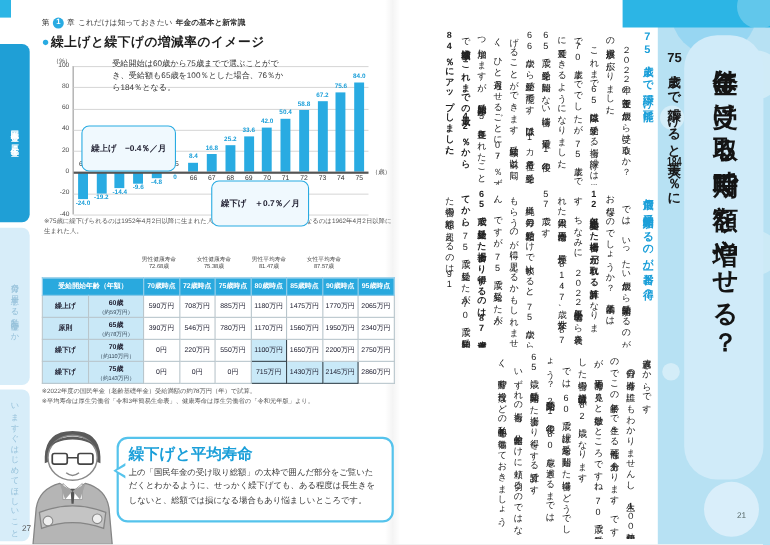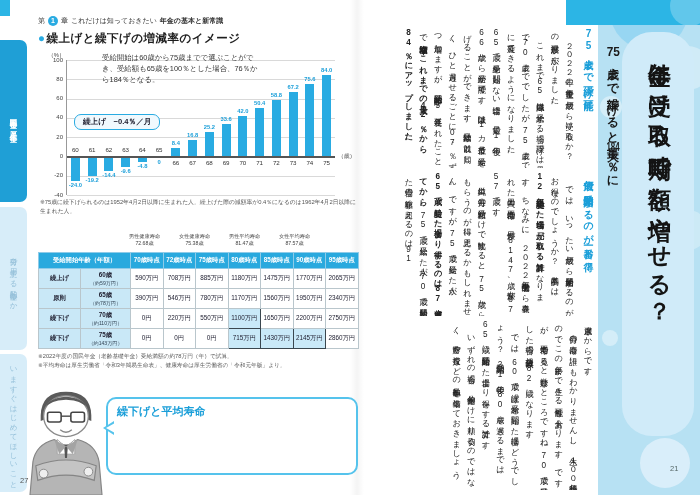--- a/index.html
+++ b/index.html
@@ -33,21 +33,21 @@
   .grid{position:absolute;left:0;width:268px;height:1px;background:#d9d9d9}
   .grid.zero{background:#555;height:1.4px;z-index:2}
   .ylab{position:absolute;left:-24px;width:20px;text-align:right;font-size:6px;color:#444}
   .unit-y{position:absolute;left:8px;top:3px;font-size:5.8px;color:#444}
   .unit-x{position:absolute;left:298px;top:104px;font-size:5.8px;color:#444}
   .bar{position:absolute;width:9px;background:#29abe2;z-index:1}
   .vlab{position:absolute;width:26px;text-align:center;font-size:5.8px;font-weight:700;color:#1b9fd9;z-index:3}
   .alab{position:absolute;width:20px;text-align:center;font-size:6.2px;color:#333;z-index:3}
   .annot{position:absolute;left:62px;top:4px;width:158px;font-size:7.4px;line-height:1.5;color:#333;z-index:4}
   .pill{position:absolute;border:1.5px solid #29abe2;border-radius:7px;background:#f0f9fe;
-        padding:2px 8px;font-size:7.6px;font-weight:700;color:#223;z-index:5;white-space:nowrap}
+        padding:15px 8px;font-size:7.6px;font-weight:700;color:#223;z-index:5;white-space:nowrap}
   .pill-up{left:34px;top:66px}
   .pill-down{left:152px;top:116px}
   .chart-note{position:absolute;left:40px;top:198px;width:318px;font-size:5.8px;line-height:1.5;color:#555}
 
   
   .lifelabels{position:absolute;left:122px;top:233px;display:flex;gap:5px}
   .life{width:45px;text-align:center;font-size:5.2px;line-height:1.3;color:#444}
   .ntable{position:absolute;left:38px;top:252px;width:320px;border-collapse:collapse;table-layout:fixed}
   .ntable th{background:#29a9de;color:#fff;font-size:6.3px;font-weight:700;padding:3px 0;border:.7px solid #8fcbe8}
   .ntable td{font-size:6.3px;text-align:center;border:.7px solid #b9c6cc;padding:1px 0;height:20px;color:#223;background:#fff}
@@ -55,21 +55,21 @@
   .ntable td.agecell{background:#c9e8f7;font-weight:700}
   .age-sub{font-size:5.1px;font-weight:400;color:#345}
   .ntable td.hl{background:#c9e9f8;border:1.7px solid #3a474f}
   .tnotes{position:absolute;left:38px;top:352px;font-size:5.7px;line-height:1.55;color:#555}
 
   
   .bubble{position:absolute;left:106px;top:397px;width:252px;min-height:78px;background:#fff;
           border:2px solid #55c3ec;border-radius:10px;padding:5px 9px}
   .bubble:before{content:"";position:absolute;left:-12px;top:22px;border:7px solid transparent;border-right:11px solid #55c3ec}
   .bubble:after{content:"";position:absolute;left:-7px;top:24px;border:5px solid transparent;border-right:9px solid #fff}
-  .bubble-title{font-size:11px;font-weight:800;color:#1b9fd9;margin-bottom:2px}
+  .bubble-title{font-size:14px;font-weight:800;color:#1b9fd9;margin-bottom:2px}
   .bubble-body{font-size:7.6px;line-height:1.62;color:#333}
   .advisor{position:absolute;left:22px;top:386px;width:88px;height:109px}
 
   .pnum-left{position:absolute;left:20px;top:476px;font-size:7.5px;color:#555}
 
   
   .vblock{position:absolute;writing-mode:vertical-rl;text-orientation:upright;overflow:hidden;
           font-size:8.2px;line-height:14.6px;letter-spacing:.6px;color:#222}
   .vblock p{display:inline;white-space:pre-line}
   .vblock .b{font-weight:800}
@@ -180,20 +180,21 @@
         <div class="alab" style="left: 216.125px; top: 99.4286px;">73</div>
         <div class="bar" style="background: rgb(41, 171, 226); left: 238.375px; top: 23.5286px; height: 72.9px;"></div>
         <div class="vlab" style="left: 229.875px; top: 15.5286px;">75.6</div>
         <div class="alab" style="left: 232.875px; top: 99.4286px;">74</div>
         <div class="bar" style="background: rgb(41, 171, 226); left: 255.125px; top: 15.4286px; height: 81px;"></div>
         <div class="vlab" style="left: 246.625px; top: 7.42857px;">84.0</div>
         <div class="alab" style="left: 249.625px; top: 99.4286px;">75</div>
       </div>
     <div class="annot">受給開始は60歳から75歳までで選ぶことができ、受給額も65歳を100％とした場合、76％から184％となる。</div>
     <div class="pill pill-up">繰上げ　−0.4％／月</div>
+    <div class="pill pill-down">繰下げ　＋0.7％／月</div>
   </div>
   <div class="chart-note">※75歳に繰下げられるのは1952年4月2日以降に生まれた人。繰上げた際の減額率が0.4％になるのは1962年4月2日以降に生まれた人。</div>
 
   <div class="lifelabels" id="lifelabels">
       <div class="life">
         <div>男性健康寿命</div>
         <div>72.68歳</div>
       </div>
       <div class="life">
         <div>女性健康寿命</div>
@@ -309,20 +310,21 @@
     <path d="M43,60 L47,60 L46,74 L44,74 Z" fill="#555"></path>
     <path d="M33,55 L45,62 L38,70 Z" fill="#a3a3a3"></path>
     <path d="M57,55 L45,62 L52,70 Z" fill="#a3a3a3"></path>
     <path d="M14,82 Q45,70 76,82 L74,97 Q45,86 16,97 Z" fill="#c4c4c4" stroke="#858585" stroke-width="1.2"></path>
     <circle cx="22" cy="90" r="4.5" fill="#efefef" stroke="#8a8a8a"></circle>
     <circle cx="68" cy="88" r="4.5" fill="#efefef" stroke="#8a8a8a"></circle>
   </svg>
 
   <div class="bubble">
     <div class="bubble-title">繰下げと平均寿命</div>
+    <div class="bubble-body">上の「国民年金の受け取り総額」の太枠で囲んだ部分をご覧いただくとわかるように、せっかく繰下げても、ある程度は長生きをしないと、総額では損になる場合もあり悩ましいところです。</div>
   </div>
 
   <div class="pnum-left">27</div>
 
   <div class="vblock sec0">
     <h3 class="vhead">75歳まで繰下げ可能に</h3>
     <p><span>　２０２２年の年金改正で何歳から受け取るか？　の選択肢が広がりました。
 　これまで65歳以降に受給する場合、繰下げは最大で70歳まででしたが、75歳までに延長できるようになりました。65歳で受給を開始しない場合は、最短で1年後の66歳から受給が可能です。以降は1カ月単位で受給を繰下げることができます。受給額は以前と同じく、ひと月遅らせるごとに0・7％ずつ増加しますが、受給開始年齢が5年延長されたことで</span><span class="b">増額率はこれまでの最大42％から84％にアップしました。</span></p>
   </div>
   <div class="vblock sec1">

